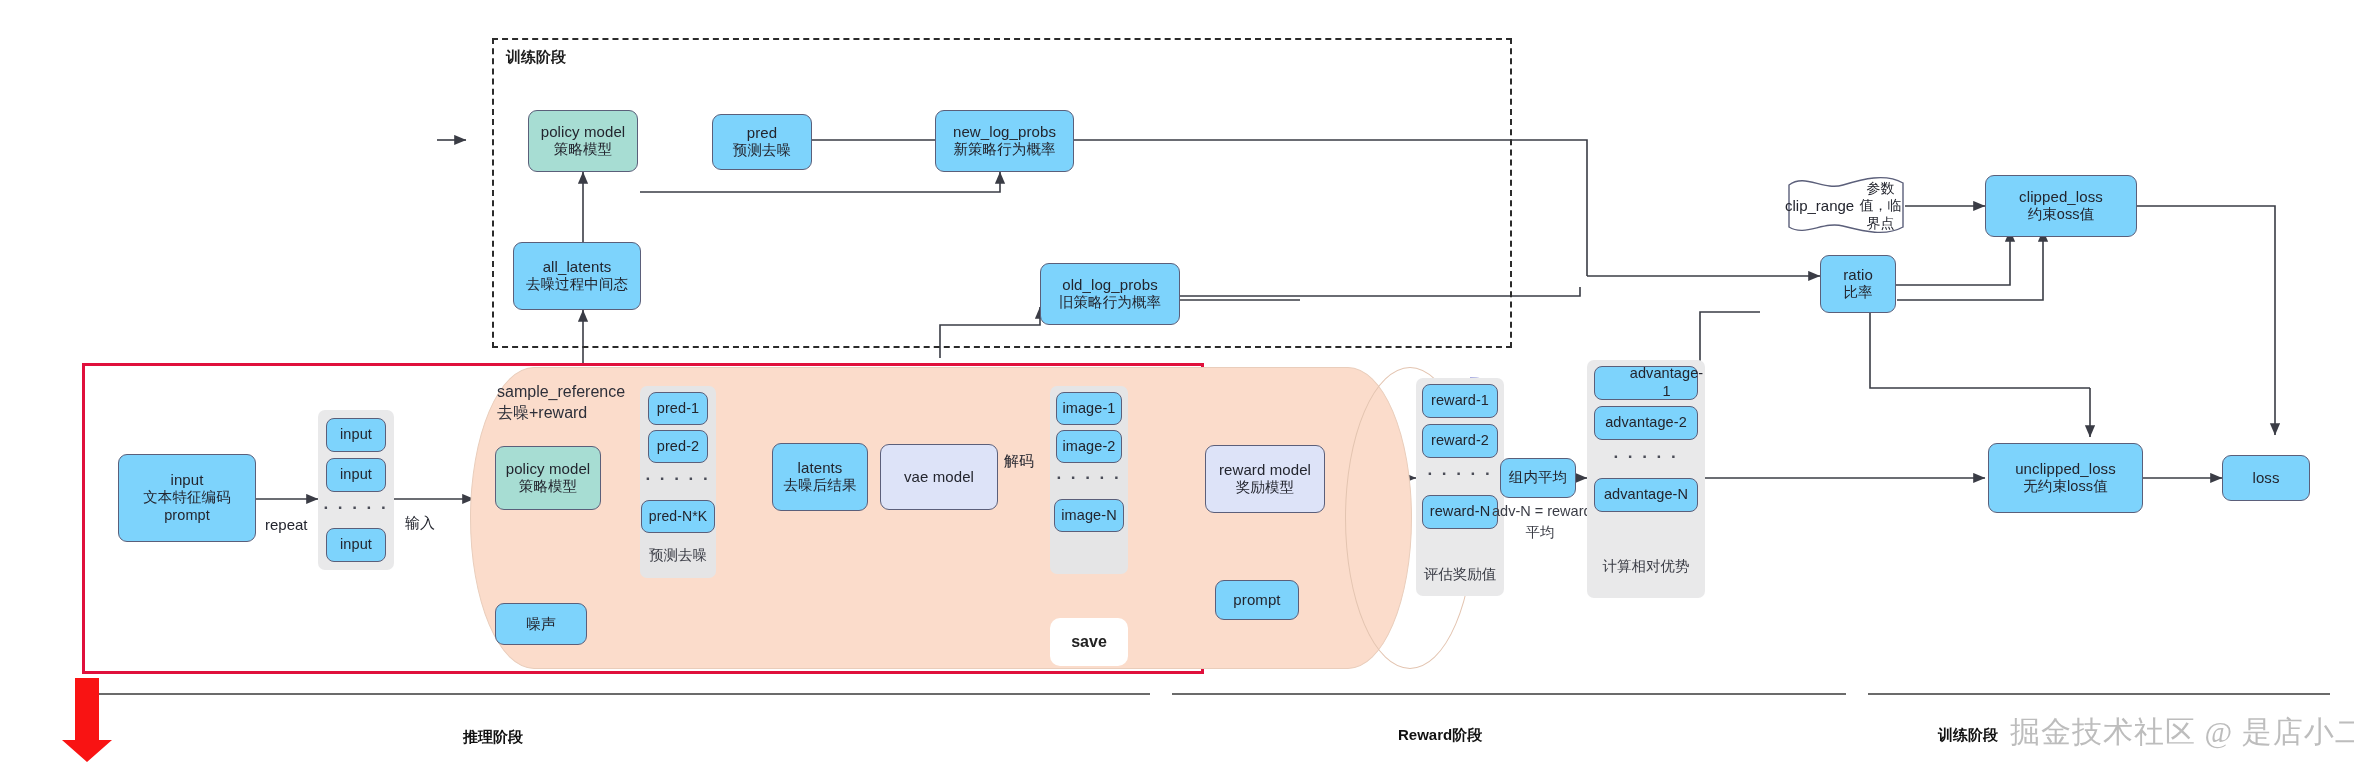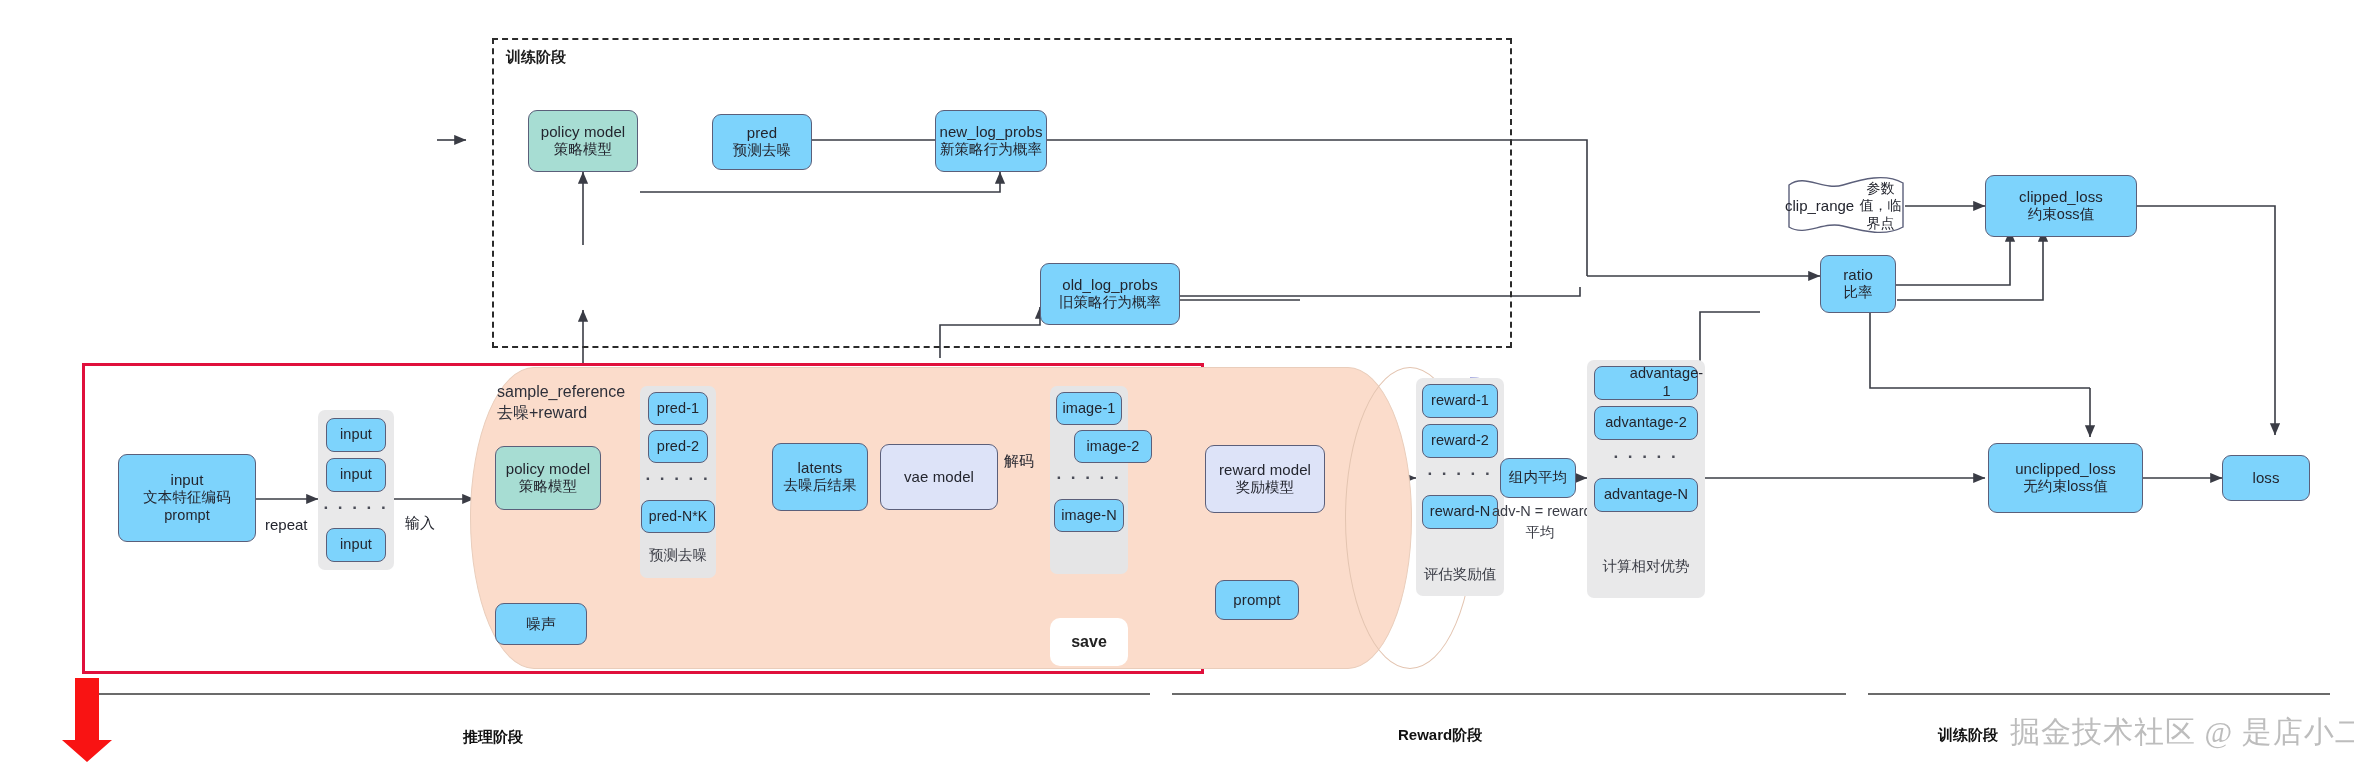--- a/index.html
+++ b/index.html
@@ -161,25 +161,29 @@
   <div class="node teal" style="left:528px;top:110px;width:110px;height:62px;">
     <span>policy model</span>
     <span class="l2">策略模型</span>
   </div>
 
   <div class="node" style="left:712px;top:114px;width:100px;height:56px;">
     <span>pred</span>
     <span class="l2">预测去噪</span>
   </div>
 
-  <div class="node" style="left:935px;top:110px;width:112px;height:62px;text-align:center;">
+  <div class="node" style="left:935px;top:110px;width:139px;height:62px;text-align:center;">
     <span>new_log_probs</span>
     <span class="l2">新策略行为概率</span>
   </div>
 
+  <div class="node" style="left:513px;top:242px;width:128px;height:68px;">
+    <span>all_latents</span>
+    <span class="l2">去噪过程中间态</span>
+  </div>
 
   <div class="node" style="left:1040px;top:263px;width:140px;height:62px;">
     <span>old_log_probs</span>
     <span class="l2">旧策略行为概率</span>
   </div>
 
   <div class="redbox" style="left:82px;top:363px;width:1122px;height:311px;"></div>
 
   <div class="cylinder" style="left:470px;top:367px;width:940px;height:300px;"></div>
   <div class="cyl-cap" style="left:1345px;top:367px;width:128px;height:300px;"></div>
@@ -241,21 +245,21 @@
   <div class="node blue" style="left:880px;top:444px;width:118px;height:66px;">
     <span>vae model</span>
   </div>
 
   <div class="edge-label" style="left:1004px;top:452px;">解码</div>
 
   <div class="stackbox onpeach" style="left:1050px;top:386px;width:78px;height:188px;"></div>
   <div class="node small" style="left:1056px;top:392px;width:66px;height:33px;">
     <span>image-1</span>
   </div>
-  <div class="node small" style="left:1056px;top:430px;width:78px;height:33px;margin-left:18px;">
+  <div class="node small" style="left:1056px;top:430px;width:66px;height:33px;">
     <span>image-2</span>
   </div>
   <div class="dots" style="left:1050px;top:468px;width:78px;">· · · · ·</div>
   <div class="node small" style="left:1054px;top:499px;width:70px;height:33px;">
     <span>image-N</span>
   </div>
 
   <div class="save-box" style="left:1050px;top:618px;width:78px;height:48px;">
     <span>save</span>
   </div>

